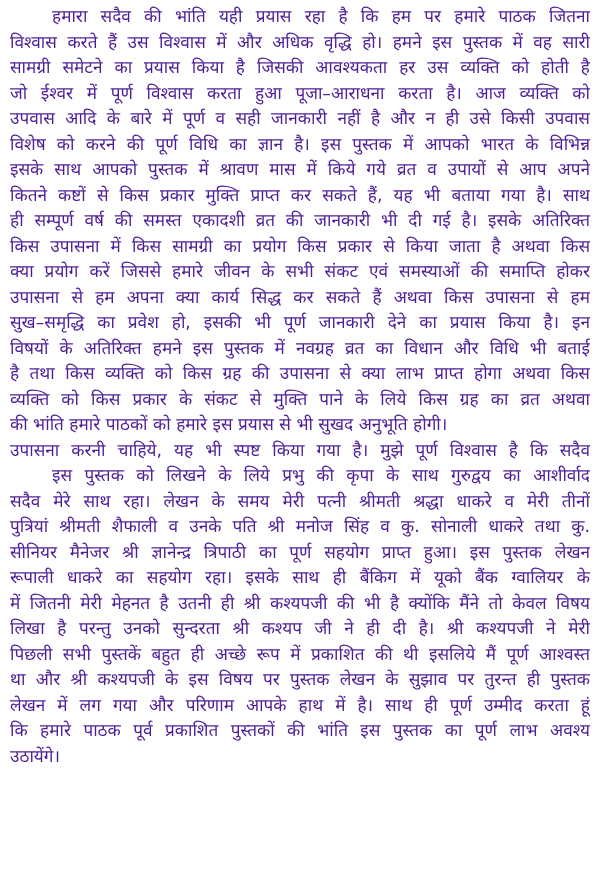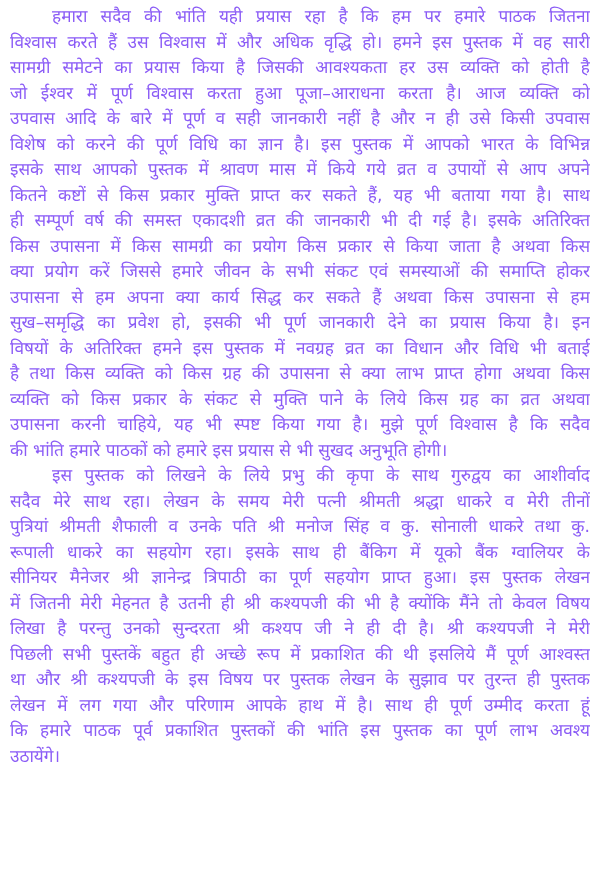--- a/index.html
+++ b/index.html
@@ -11,21 +11,21 @@
       width: 600px;
       height: 872px;
       overflow: hidden;
       position: relative;
     }
     .page {
       position: absolute;
       left: 10px;
       top: 4px;
       width: 580px;
-      color: #8b5cf6;
+      color: #4c1d95;
       font-family: "DejaVu Sans", sans-serif;
     }
     .paragraph {
       margin: 0;
     }
     .paragraph + .paragraph {
     }
     .line {
       display: block;
       height: 25.5px;
@@ -57,29 +57,29 @@
     <span class="line">इसके साथ आपको पुस्तक में श्रावण मास में किये गये व्रत व उपायों से आप अपने</span>
     <span class="line">कितने कष्टों से किस प्रकार मुक्ति प्राप्त कर सकते हैं, यह भी बताया गया है। साथ</span>
     <span class="line">ही सम्पूर्ण वर्ष की समस्त एकादशी व्रत की जानकारी भी दी गई है। इसके अतिरिक्त</span>
     <span class="line">किस उपासना में किस सामग्री का प्रयोग किस प्रकार से किया जाता है अथवा किस</span>
     <span class="line">क्या प्रयोग करें जिससे हमारे जीवन के सभी संकट एवं समस्याओं की समाप्ति होकर</span>
     <span class="line">उपासना से हम अपना क्या कार्य सिद्ध कर सकते हैं अथवा किस उपासना से हम</span>
     <span class="line">सुख–समृद्धि का प्रवेश हो, इसकी भी पूर्ण जानकारी देने का प्रयास किया है। इन</span>
     <span class="line">विषयों के अतिरिक्त हमने इस पुस्तक में नवग्रह व्रत का विधान और विधि भी बताई</span>
     <span class="line">है तथा किस व्यक्ति को किस ग्रह की उपासना से क्या लाभ प्राप्त होगा अथवा किस</span>
     <span class="line">व्यक्ति को किस प्रकार के संकट से मुक्ति पाने के लिये किस ग्रह का व्रत अथवा</span>
+    <span class="line last">की भांति हमारे पाठकों को हमारे इस प्रयास से भी सुखद अनुभूति होगी।</span>
     <span class="line">उपासना करनी चाहिये, यह भी स्पष्ट किया गया है। मुझे पूर्ण विश्वास है कि सदैव</span>
-    <span class="line last">की भांति हमारे पाठकों को हमारे इस प्रयास से भी सुखद अनुभूति होगी।</span>
   </p>
   <p class="paragraph">
     <span class="line indent">इस पुस्तक को लिखने के लिये प्रभु की कृपा के साथ गुरुद्वय का आशीर्वाद</span>
     <span class="line">सदैव मेरे साथ रहा। लेखन के समय मेरी पत्नी श्रीमती श्रद्धा धाकरे व मेरी तीनों</span>
     <span class="line">पुत्रियां श्रीमती शैफाली व उनके पति श्री मनोज सिंह व कु. सोनाली धाकरे तथा कु.</span>
+    <span class="line">सीनियर मैनेजर श्री ज्ञानेन्द्र त्रिपाठी का पूर्ण सहयोग प्राप्त हुआ। इस पुस्तक लेखन</span>
     <span class="line">रूपाली धाकरे का सहयोग रहा। इसके साथ ही बैंकिग में यूको बैंक ग्वालियर के</span>
-    <span class="line">सीनियर मैनेजर श्री ज्ञानेन्द्र त्रिपाठी का पूर्ण सहयोग प्राप्त हुआ। इस पुस्तक लेखन</span>
     <span class="line">में जितनी मेरी मेहनत है उतनी ही श्री कश्यपजी की भी है क्योंकि मैंने तो केवल विषय</span>
     <span class="line">लिखा है परन्तु उनको सुन्दरता श्री कश्यप जी ने ही दी है। श्री कश्यपजी ने मेरी</span>
     <span class="line">पिछली सभी पुस्तकें बहुत ही अच्छे रूप में प्रकाशित की थी इसलिये मैं पूर्ण आश्वस्त</span>
     <span class="line">था और श्री कश्यपजी के इस विषय पर पुस्तक लेखन के सुझाव पर तुरन्त ही पुस्तक</span>
     <span class="line">लेखन में लग गया और परिणाम आपके हाथ में है। साथ ही पूर्ण उम्मीद करता हूं</span>
     <span class="line">कि हमारे पाठक पूर्व प्रकाशित पुस्तकों की भांति इस पुस्तक का पूर्ण लाभ अवश्य</span>
     <span class="line last">उठायेंगे।</span>
   </p>
 </div>
 

